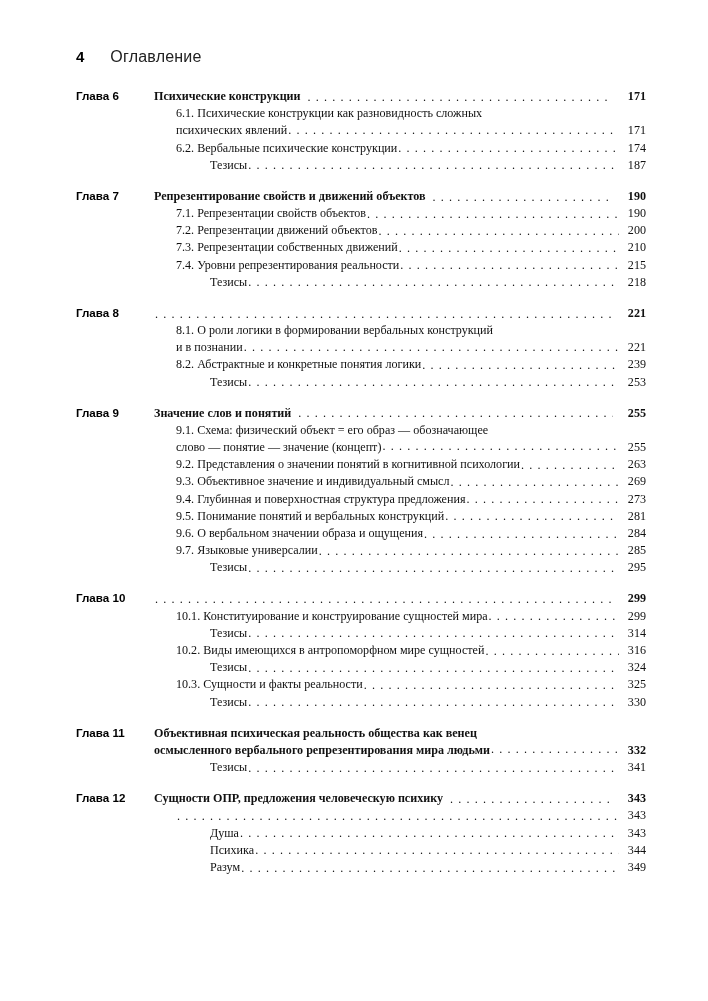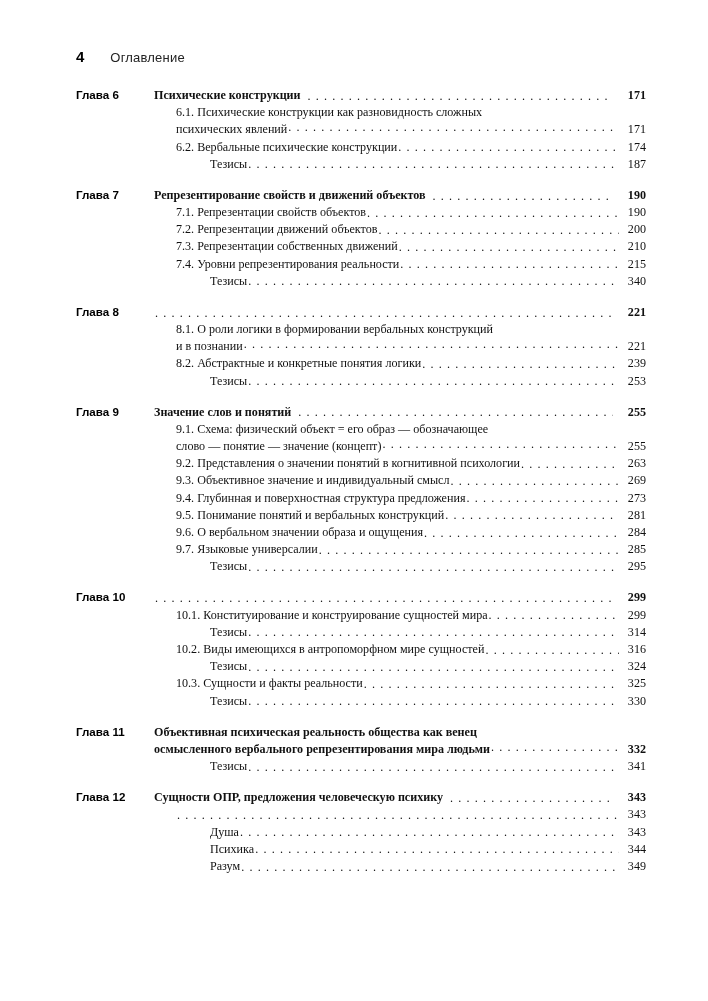--- a/index.html
+++ b/index.html
@@ -29,21 +29,21 @@
     margin-bottom: 22px;
   }
   .folio {
     font-family: "Liberation Sans", sans-serif;
     font-weight: bold;
     font-size: 15px;
     color: #000;
   }
   .running-title {
     font-family: "Liberation Sans", sans-serif;
-    font-size: 13px;
+    font-size: 16px;
     color: #222;
     letter-spacing: 0.2px;
   }
   .toc {
     width: 100%;
   }
   .chapter-group {
     margin-bottom: 14px;
   }
   .row {
@@ -111,21 +111,21 @@
 
   .multi {
     flex: 1 1 auto;
     min-width: 0;
   }
   .multi .line1 {
     white-space: nowrap;
   }
   .multi .line2 {
     display: flex;
-    align-items: flex-start;
+    align-items: center;
     width: 100%;
   }
   .nowrap { white-space: nowrap; }
 </style>
 </head>
 <body>
 
 <div class="page">
 
   <div class="header">
@@ -212,21 +212,21 @@
             <span class="title">7.4. Уровни репрезентирования реальности</span>
             <span class="dots"> . . . . . . . . . . . . . . . . . . . . . . . . . . . . . . . . . . . . . . . . . . . . . . . . . . . . . . . . . . . . . . . . . . . . . . . . . . . . . . . . . . . . . .</span>
             <span class="page-no">215</span>
           </div>
         </div>
         <div class="row lvl2">
           <div class="chap-label empty">Глава 7</div>
           <div class="entry">
             <span class="title">Тезисы</span>
             <span class="dots"> . . . . . . . . . . . . . . . . . . . . . . . . . . . . . . . . . . . . . . . . . . . . . . . . . . . . . . . . . . . . . . . . . . . . . . . . . . . . . . . . . . . . . .</span>
-            <span class="page-no">340</span>
+            <span class="page-no">218</span>
           </div>
         </div>
       </div>
       <div class="chapter-group">
         <div class="row lvl0">
           <div class="chap-label">Глава 8</div>
           <div class="entry">
             <span class="dots"> . . . . . . . . . . . . . . . . . . . . . . . . . . . . . . . . . . . . . . . . . . . . . . . . . . . . . . . . . . . . . . . . . . . . . . . . . . . . . . . . . . . . . .</span>
             <span class="page-no bold">221</span>
           </div>

